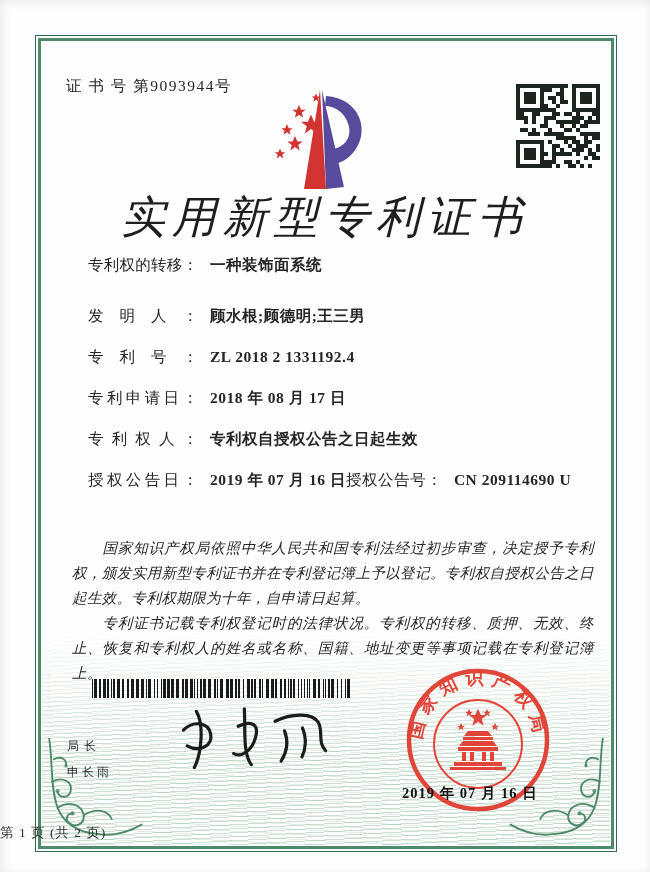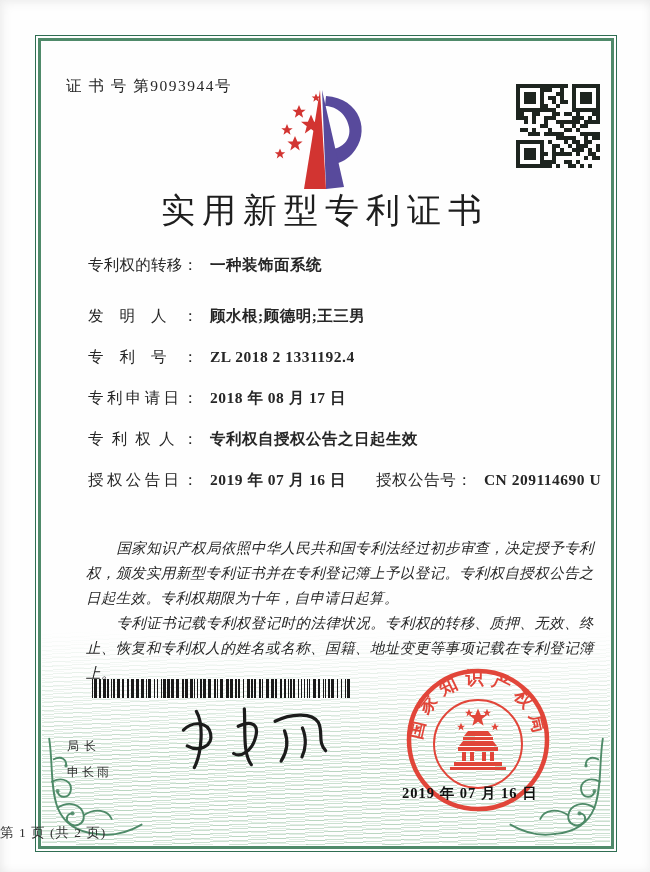--- a/index.html
+++ b/index.html
@@ -20,33 +20,33 @@
   .guilloche::after{content:'';position:absolute;inset:0;
     background:linear-gradient(to bottom,#fefefe, rgba(254,254,254,0) 60%);}
   .flourish{position:absolute;width:104px;height:112px;z-index:2;}
   .flourish.left{left:42px;bottom:25px;}
   .flourish.right{right:40px;bottom:25px;transform:scaleX(-1);}
   
   .cert-no{position:absolute;left:66px;top:76px;font-size:15.5px;letter-spacing:1.5px;z-index:3;}
   .logo{position:absolute;left:263px;top:82px;width:132px;height:112px;z-index:3;}
   .qr{position:absolute;left:516px;top:84px;width:84px;height:84px;z-index:3;}
   .title{position:absolute;left:0;right:0;top:188px;text-align:center;
-    font-size:34px;letter-spacing:7px;color:#1e1e1e;z-index:3;}
+    font-size:44px;letter-spacing:7px;color:#1e1e1e;z-index:3;font-style:italic;}
   
   .fields{position:absolute;left:88px;right:52px;top:254px;font-size:15.5px;z-index:3;}
   .row{margin-bottom:20px;line-height:21px;white-space:nowrap;}
   .row.first{margin-bottom:30px;}
   .lab{display:inline-block;width:110px;text-align:justify;text-align-last:justify;
     -moz-text-align-last:justify;vertical-align:top;}
   .val{margin-left:12px;letter-spacing:.5px;font-weight:bold;}
-  .grant2{margin-left:30px;}
+  .grant2{}
   .grant2 .lab{width:96px;}
   
   .bodytext{position:absolute;left:72px;right:56px;top:536px;z-index:3;
-    font-size:14.5px;line-height:25px;text-align:justify;font-style:italic;letter-spacing:.4px;margin-left:14px;}
+    font-size:14.5px;line-height:25px;text-align:justify;font-style:italic;letter-spacing:.4px;}
   .bodytext p{margin:0;text-indent:2.1em;}
   
   .barcode{position:absolute;left:92px;top:679px;width:262px;height:19px;z-index:3;}
   
   .signoff{position:absolute;left:67px;top:738px;z-index:3;font-size:12px;color:#2b2b2b;}
   .signoff .line1{letter-spacing:5px;}
   .signoff .line2{margin-top:9px;letter-spacing:3px;text-align:center;}
   .signature{position:absolute;left:172px;top:692px;width:180px;height:95px;z-index:3;}
   
   .seal{position:absolute;left:402px;top:664px;width:152px;height:152px;z-index:4;opacity:.93;}

